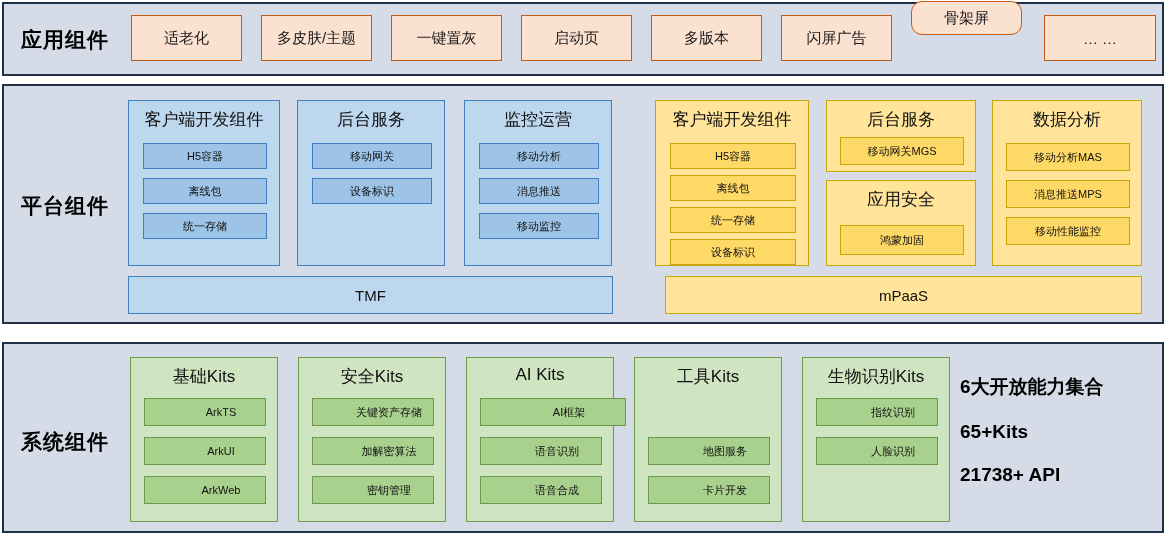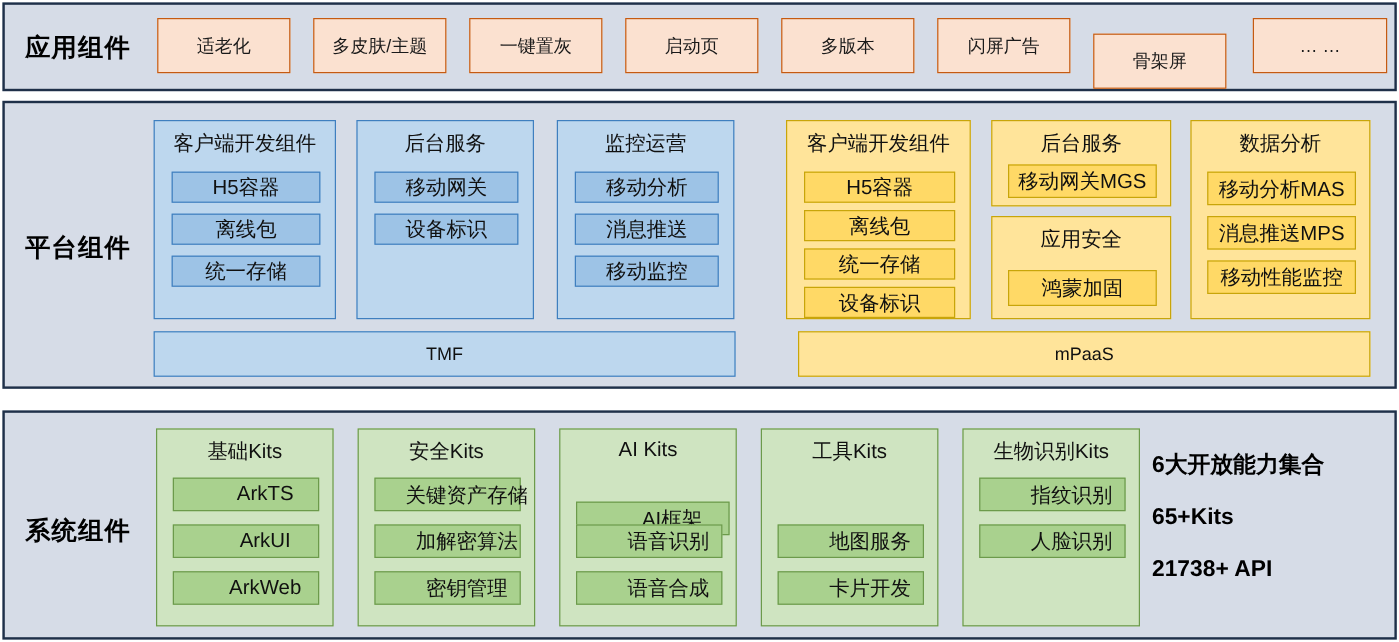--- a/index.html
+++ b/index.html
@@ -38,21 +38,21 @@
   .group{
     position:absolute;box-sizing:border-box;border-width:1.5px;border-style:solid;
   }
   .group .g-title{
     position:absolute;left:0;right:0;top:7px;text-align:center;
     font-size:17px;color:#101010;white-space:nowrap;
   }
   .item{
     position:absolute;box-sizing:border-box;border-width:1.5px;border-style:solid;
     display:flex;align-items:center;justify-content:center;
-    font-size:17px;color:#101010;white-space:nowrap;
+    font-size:11px;color:#101010;white-space:nowrap;
   }
 
   
   .blue.group{background:#bdd7ee;border-color:#3f7fbf;}
   .blue.item{background:#9dc3e6;border-color:#3f7fbf;}
   
   .yellow.group{background:#ffe49a;border-color:#c8a50a;}
   .yellow.item{background:#ffd966;border-color:#c8a50a;}
   
   .green.group{background:#cfe4c1;border-color:#6c9a4b;}
@@ -78,21 +78,21 @@
 
   <div class="panel" id="panel-app"></div>
   <div class="row-label" id="label-app">应用组件</div>
   <div id="app-chips">
       <div class="chip" style="left: 131px; top: 15px; width: 111px; height: 46px;">适老化</div>
       <div class="chip" style="left: 261px; top: 15px; width: 111px; height: 46px;">多皮肤/主题</div>
       <div class="chip" style="left: 391px; top: 15px; width: 111px; height: 46px;">一键置灰</div>
       <div class="chip" style="left: 521px; top: 15px; width: 111px; height: 46px;">启动页</div>
       <div class="chip" style="left: 651px; top: 15px; width: 111px; height: 46px;">多版本</div>
       <div class="chip" style="left: 781px; top: 15px; width: 111px; height: 46px;">闪屏广告</div>
-      <div class="chip" style="left: 911px; top: 28px; width: 111px; height: 46px;">骨架屏</div>
+      <div class="chip" style="left: 911px; top: 1px; width: 111px; height: 34px; border-radius: 11px;">骨架屏</div>
       <div class="chip" style="left: 1044px; top: 15px; width: 112px; height: 46px;">… …</div>
     </div>
 
   <div class="panel" id="panel-platform"></div>
   <div class="row-label" id="label-platform">平台组件</div>
   <div id="platform-content">
       <div class="group blue" style="left: 128px; top: 100px; width: 152px; height: 166px;">
         <div class="g-title">客户端开发组件</div>
         <div class="item blue" style="left: 14px; top: 42px; width: 124px; height: 26px;">H5容器</div>
         <div class="item blue" style="left: 14px; top: 77px; width: 124px; height: 26px;">离线包</div>
@@ -144,21 +144,21 @@
         <div class="item green" style="left: 13px; top: 118px; width: 122px; height: 28px;">ArkWeb</div>
       </div>
       <div class="group green" style="left: 298px; top: 357px; width: 148px; height: 165px;">
         <div class="g-title">安全Kits</div>
         <div class="item green" style="left: 13px; top: 40px; width: 122px; height: 28px;">关键资产存储</div>
         <div class="item green" style="left: 13px; top: 79px; width: 122px; height: 28px;">加解密算法</div>
         <div class="item green" style="left: 13px; top: 118px; width: 122px; height: 28px;">密钥管理</div>
       </div>
       <div class="group green" style="left: 466px; top: 357px; width: 148px; height: 165px;">
         <div class="g-title">AI Kits</div>
-        <div class="item green" style="left: 13px; top: 40px; width: 128px; height: 28px; margin-top: 20px;">AI框架</div>
+        <div class="item green" style="left: 13px; top: 40px; width: 146px; height: 28px;">AI框架</div>
         <div class="item green" style="left: 13px; top: 79px; width: 122px; height: 28px;">语音识别</div>
         <div class="item green" style="left: 13px; top: 118px; width: 122px; height: 28px;">语音合成</div>
       </div>
       <div class="group green" style="left: 634px; top: 357px; width: 148px; height: 165px;">
         <div class="g-title">工具Kits</div>
         <div class="item green" style="left: 13px; top: 79px; width: 122px; height: 28px;">地图服务</div>
         <div class="item green" style="left: 13px; top: 118px; width: 122px; height: 28px;">卡片开发</div>
       </div>
       <div class="group green" style="left: 802px; top: 357px; width: 148px; height: 165px;">
         <div class="g-title">生物识别Kits</div>

